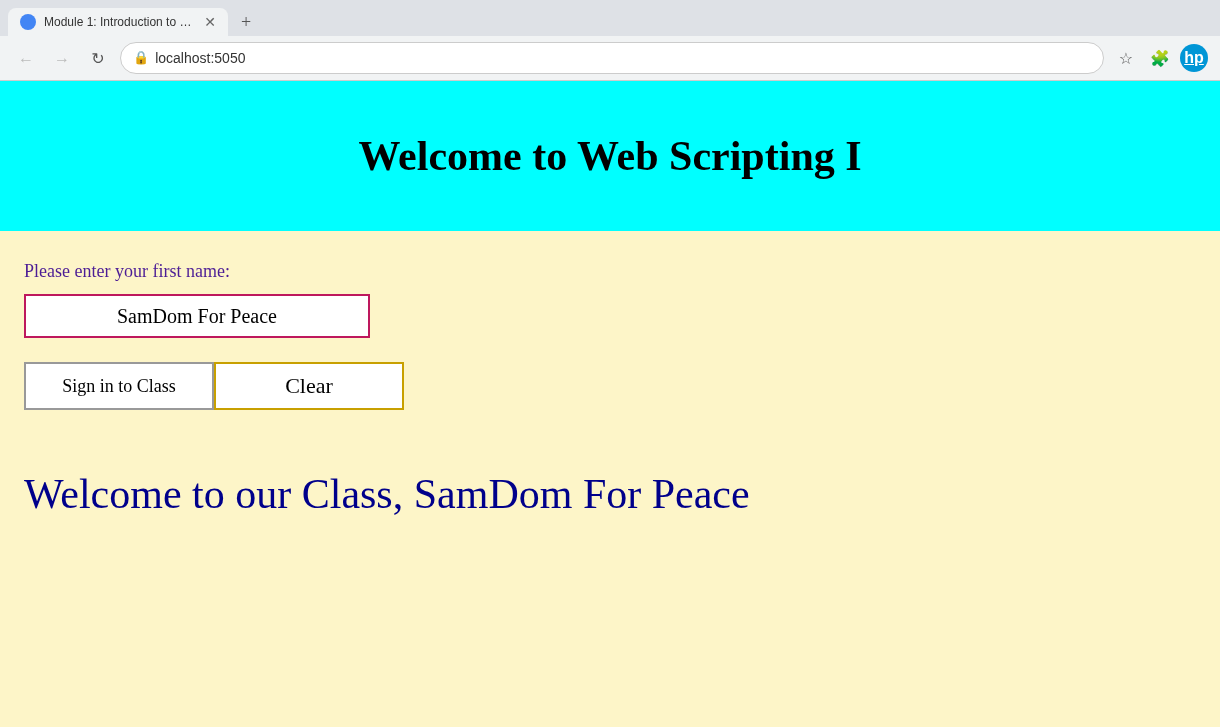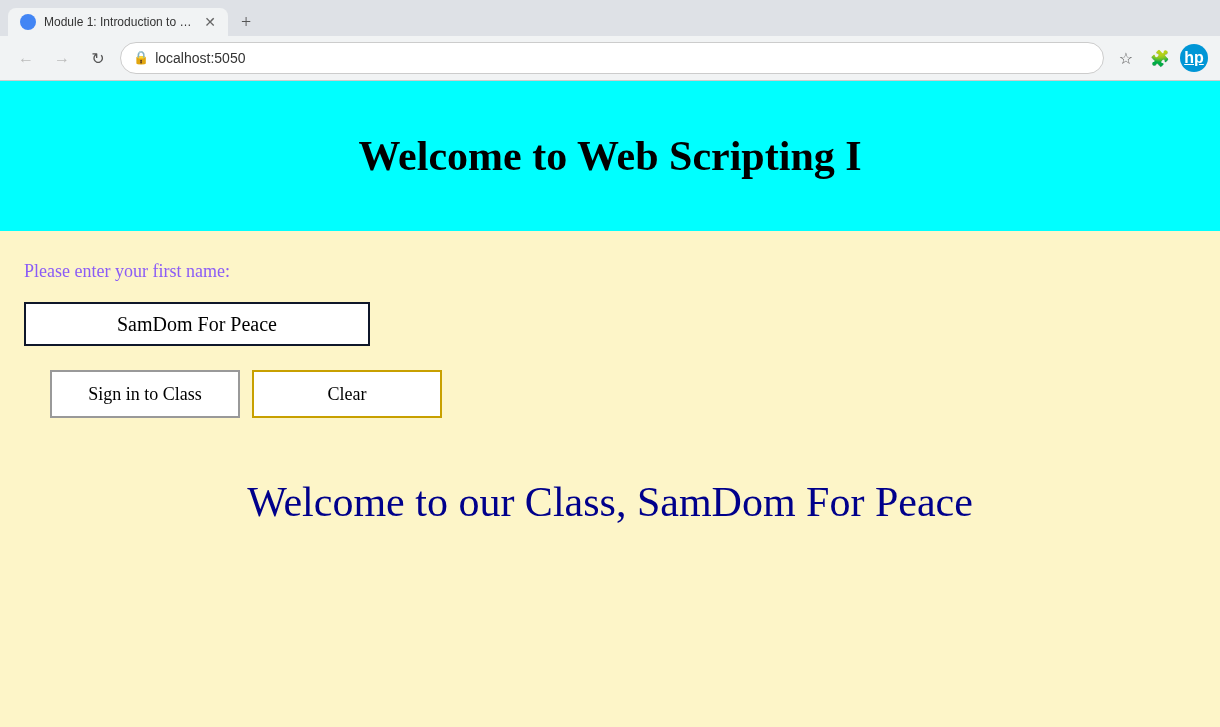--- a/index.html
+++ b/index.html
@@ -182,72 +182,71 @@
     }
 
     .main-content {
       background-color: #fdf5c8;
       padding: 30px 24px 40px 24px;
     }
 
     .label-text {
       font-size: 18px;
       font-family: Times New Roman, serif;
-      color: #8b5cf6;
-      margin-bottom: 20px;
+      color: #4c1d95;
+      margin-bottom: 12px;
     }
 
     .name-input {
       display: block;
       width: 346px;
       height: 44px;
-      border: 2px solid #0f172a;
+      border: 2px solid #be185d;
       background: white;
       font-size: 20px;
       font-family: Times New Roman, serif;
       padding: 4px 12px;
       margin-bottom: 24px;
       text-align: center;
       outline: none;
     }
 
     .button-row {
       display: flex;
-      gap: 12px;
+      gap: 0px;
       margin-bottom: 40px;
-      margin-left: 26px;
     }
 
     .btn-sign-in {
       width: 190px;
       height: 48px;
       background: white;
       border: 2px solid #999;
       font-size: 18px;
       font-family: Times New Roman, serif;
       cursor: pointer;
       color: #000;
     }
 
     .btn-clear {
       width: 190px;
       height: 48px;
       background: white;
       border: 2px solid #c8a000;
-      font-size: 18px;
+      font-size: 22px;
       font-family: Times New Roman, serif;
       cursor: pointer;
       color: #000;
     }
 
     .welcome-message {
       font-size: 42px;
       font-family: Times New Roman, serif;
       color: #00008b;
-      text-align: center;
+      text-align: left;
       padding: 20px 0;
     }
   </style>
 </head>
 <body>
 
 <div class="browser-chrome">
 
   <div class="tab-bar">
     <div class="tab">

